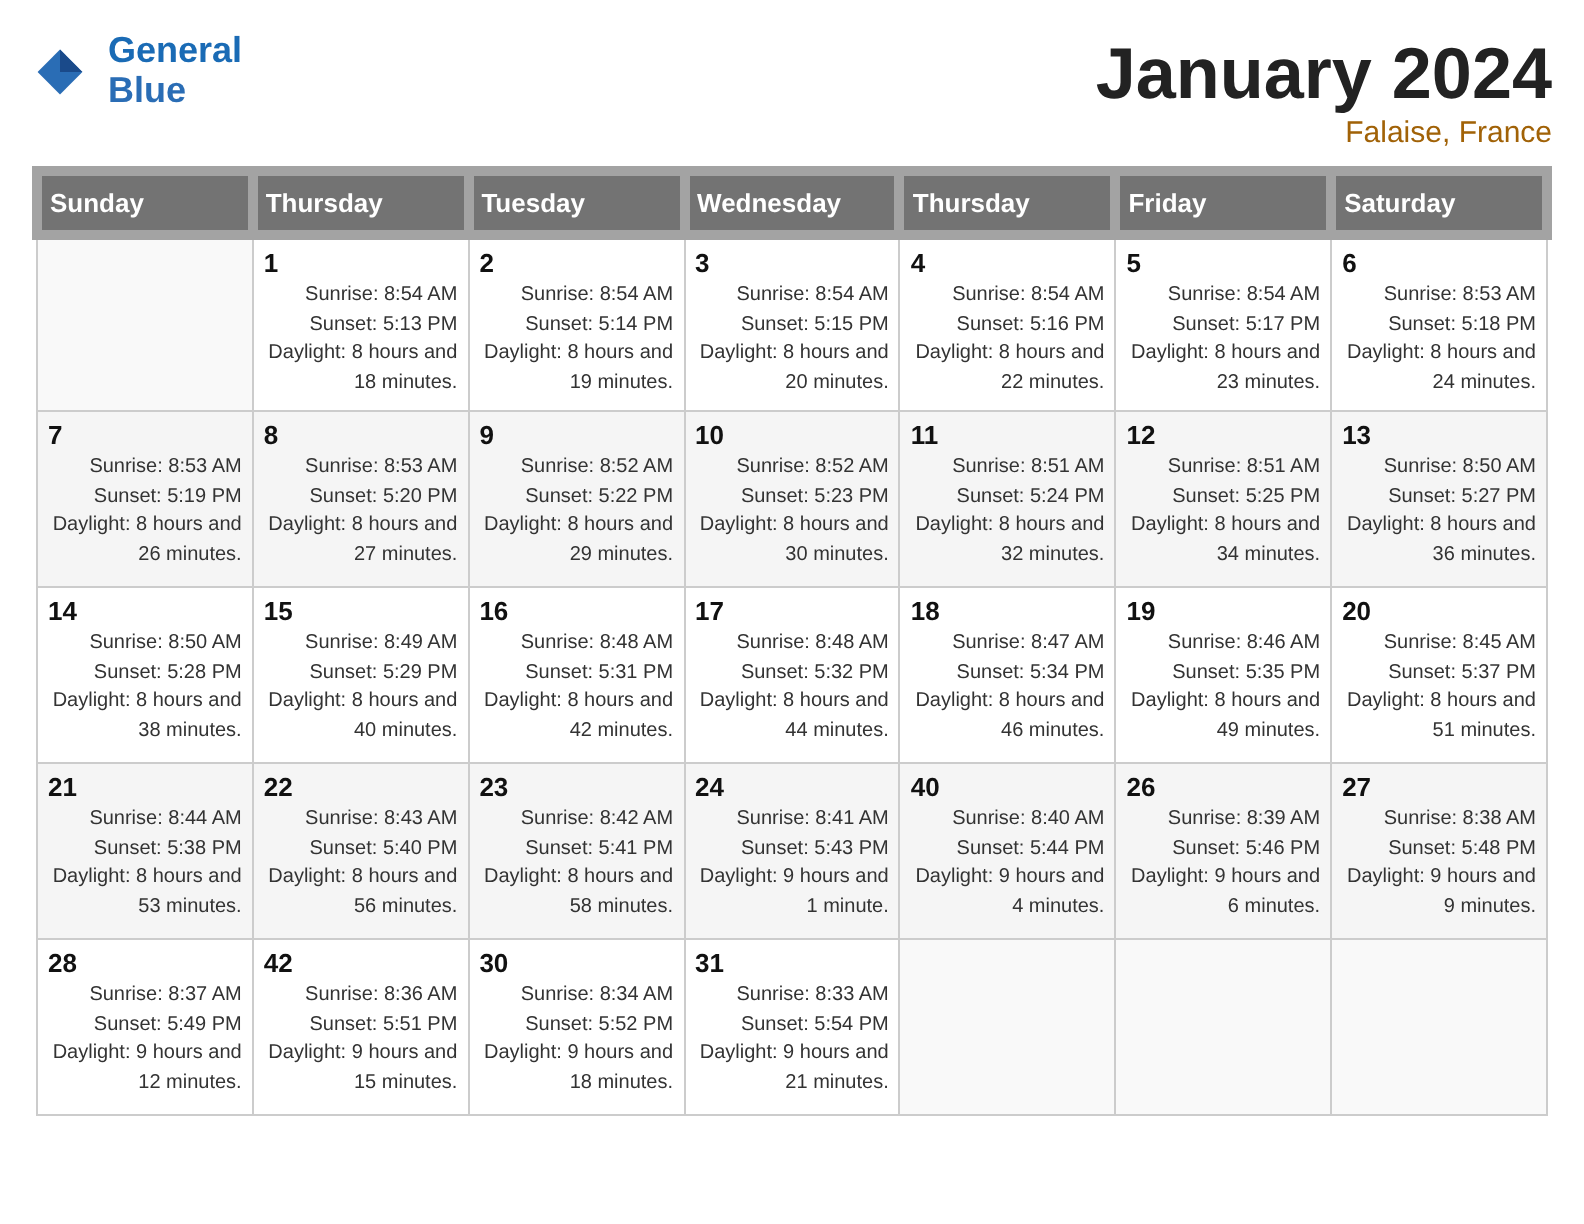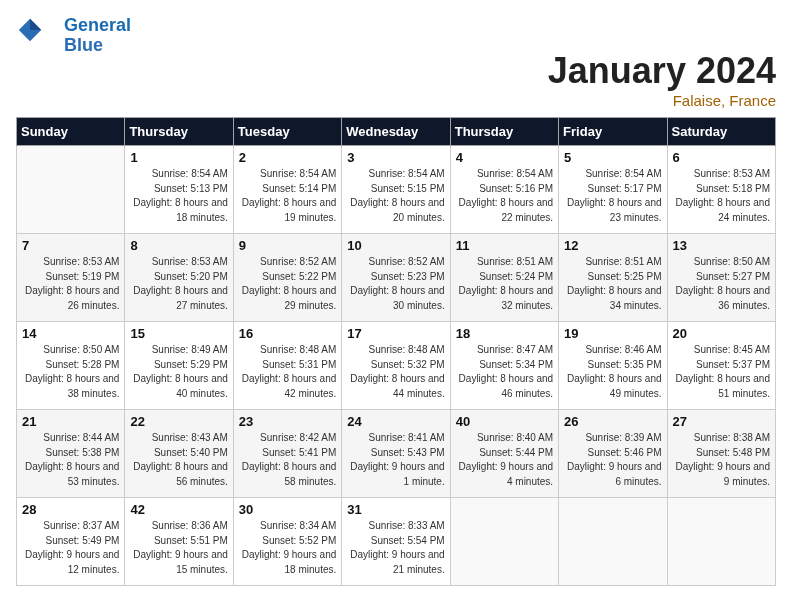--- a/index.html
+++ b/index.html
@@ -11,62 +11,61 @@
       padding: 16px;
     }
     .header {
       display: flex;
       justify-content: space-between;
       align-items: flex-start;
       margin-bottom: 8px;
     }
     .logo {
       display: flex;
-      align-items: flex-start;
-      gap: 20px;
+      align-items: center;
+      gap: 10px;
     }
     .logo-text {
       font-size: 18px;
       font-weight: bold;
       color: #1a1a2e;
       line-height: 1.1;
     }
     .logo-text span {
       color: #1a6bb5;
     }
     .logo-icon {
       width: 28px;
       height: 28px;
     }
     .title-block {
       text-align: right;
-      margin-top: 34px;
     }
     .month-title {
       font-size: 36px;
       font-weight: bold;
       color: #222;
     }
     .location {
       font-size: 15px;
       color: #a16207;
     }
     .calendar-table {
       width: 100%;
       border-collapse: collapse;
       table-layout: fixed;
     }
     .calendar-table th {
-      background: #0f172a;
+      background: #737373;
       color: #fff;
       font-size: 13px;
       font-weight: bold;
       padding: 6px 4px;
       text-align: left;
-      border: 1px solid #a3a3a3;
+      border: 5px solid #a3a3a3;
     }
     .calendar-table td {
       vertical-align: top;
       border: 1px solid #ccc;
       padding: 4px 5px;
       height: 88px;
       font-size: 10.5px;
       color: #333;
       background: #fff;
     }

